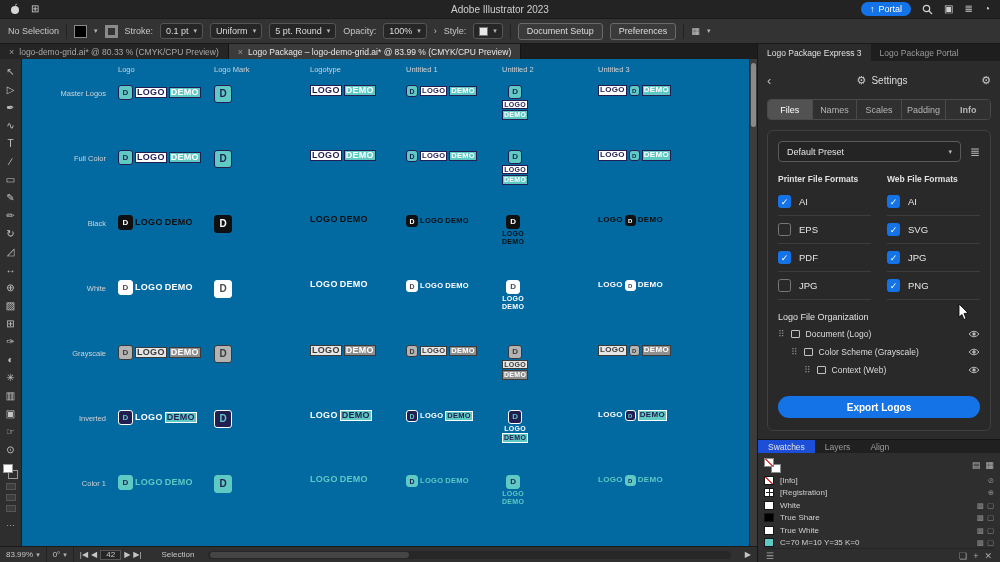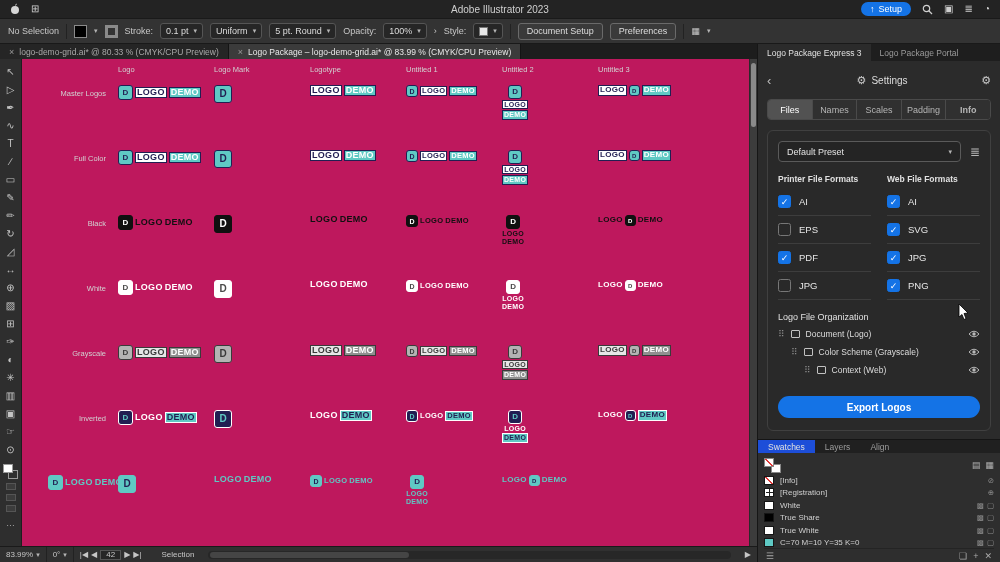--- a/index.html
+++ b/index.html
@@ -48,21 +48,21 @@
              display:flex; flex-direction:column; align-items:center; padding-top:4px; }
   .tools { display:flex; flex-direction:column; width:100%; }
   .tool { height:18px; line-height:18px; font-size:10px; color:#c4c4c4; text-align:center; }
   .fs-ind { position:relative; width:15px; height:15px; margin-top:5px; flex:0 0 15px; }
   .fs-fill { position:absolute; left:0; top:0; width:10px; height:9px; background:#fff; border:1px solid #999; z-index:2; }
   .fs-stroke { position:absolute; right:0; bottom:0; width:10px; height:9px; background:#2e2e2e; border:1px solid #999; }
   .mode-btn { width:10px; height:7px; background:#3c3c3c; border:1px solid #555; margin-top:4px; }
   .tb-ellipsis { color:#aaa; margin-top:6px; font-size:9px; }
 
   
-  .canvas { flex:1; background:#be185d; position:relative; overflow:hidden;padding-left:48px; }
+  .canvas { flex:1; background:#0369a1; position:relative; overflow:hidden;padding-left:48px; }
   .logo-grid { position:absolute; left:26px; top:3px; display:grid;
                grid-template-columns:70px repeat(6, 96px); grid-template-rows:14px repeat(7, 65px); }
   .ghead { font-size:7.5px; color:#d2d2d2; align-self:center; }
   .rlabel { font-size:7.5px; color:#d2d2d2; text-align:right; padding-right:12px; padding-top:13px; }
   .cell { padding-top:9px; display:flex; align-items:flex-start; }
   .lg { display:inline-flex; align-items:center; gap:2px; }
   .lg-stack { flex-direction:column; gap:1px; }
   .lg-icon { display:inline-flex; align-items:center; justify-content:center; border-radius:3px;
              font-weight:bold; flex:0 0 auto; line-height:1; }
   .lg-word { font-weight:bold; letter-spacing:.3px; white-space:nowrap; line-height:1.05; }
@@ -154,21 +154,21 @@
       <svg width="10" height="12" viewBox="0 0 10 12">
           <circle cx="5" cy="7" r="4" fill="#d6d6d6"></circle>
           <path d="M5 3 Q5.2 1 7 .6 Q6.8 2.6 5 3Z" fill="#d6d6d6"></path>
         </svg>
     </span>
     <span class="mb-icon">⊞</span>
     <span class="mb-title">Adobe Illustrator 2023</span>
     <span class="mb-right">
       <span class="share">
         <span>↑</span>
-        <span>Setup</span>
+        <span>Portal</span>
       </span>
       <span class="mb-icon">
         <svg width="11" height="11" viewBox="0 0 11 11">
             <circle cx="4.5" cy="4.5" r="3.2" fill="none" stroke="#cfcfcf" stroke-width="1.2"></circle>
             <line x1="7" y1="7" x2="10" y2="10" stroke="#cfcfcf" stroke-width="1.2"></line>
           </svg>
       </span>
       <span class="mb-icon">▣</span>
       <span class="mb-icon">≣</span>
       <span class="mb-icon">◔</span>
@@ -506,20 +506,21 @@
                   <span class="lg-word" style="font-size: 7px; color: rgb(34, 30, 82); background: rgb(95, 201, 196); border: 1px solid rgb(255, 255, 255); padding: 0px 1px;">DEMO</span>
                 </span>
               </div>
               <div class="cell">
                 <span class="lg">
                   <span class="lg-word" style="font-size: 8px; color: rgb(255, 255, 255);">LOGO</span>
                   <span class="lg-icon" style="height: 11px; width: 11px; font-size: 6px; background: rgb(34, 30, 82); color: rgb(95, 201, 196); border: 1px solid rgb(255, 255, 255);">D</span>
                   <span class="lg-word" style="font-size: 8px; color: rgb(34, 30, 82); background: rgb(95, 201, 196); border: 1px solid rgb(255, 255, 255); padding: 0px 1px;">DEMO</span>
                 </span>
               </div>
+              <div class="rlabel">Color 1</div>
               <div class="cell">
                 <span class="lg">
                   <span class="lg-icon" style="height: 15px; width: 15px; font-size: 8px; background: rgb(95, 201, 196); color: rgb(34, 30, 82); border: 1px solid rgb(95, 201, 196);">D</span>
                   <span class="lg-word" style="font-size: 9px; color: rgb(95, 201, 196);">LOGO</span>
                   <span class="lg-word" style="font-size: 9px; color: rgb(95, 201, 196);">DEMO</span>
                 </span>
               </div>
               <div class="cell">
                 <span class="lg">
                   <span class="lg-icon" style="height: 18px; width: 18px; font-size: 10px; background: rgb(95, 201, 196); color: rgb(34, 30, 82); border: 1px solid rgb(95, 201, 196);">D</span>

